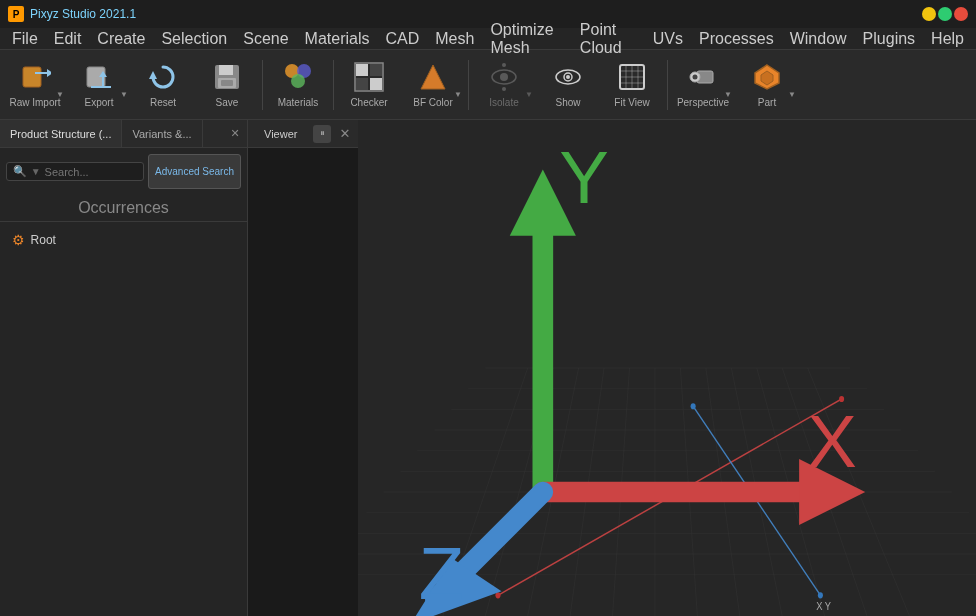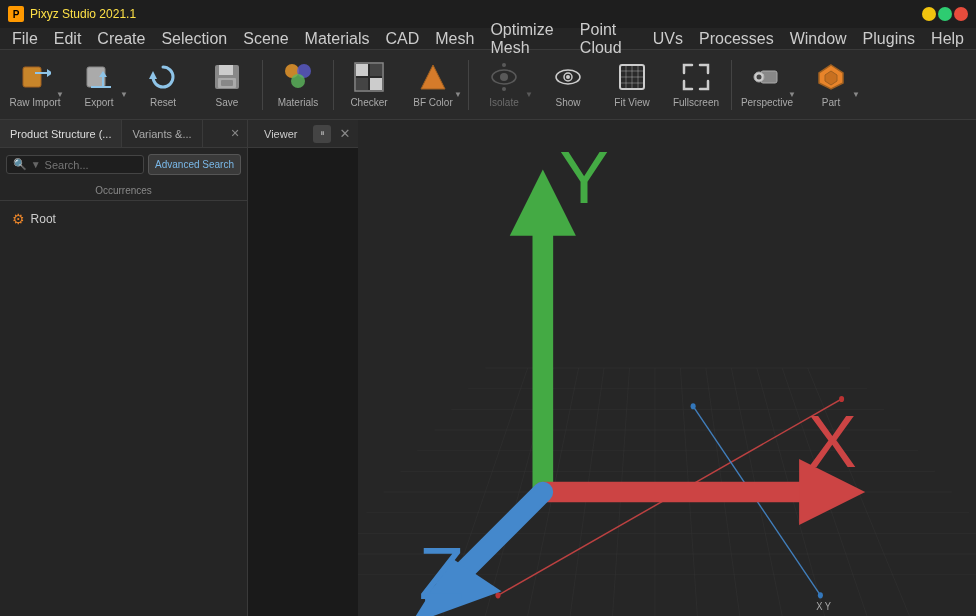--- a/index.html
+++ b/index.html
@@ -24,21 +24,21 @@
       gap: 6px;
     }
     #title-bar .app-icon {
       width: 16px; height: 16px;
       background: #f90;
       border-radius: 2px;
       display: flex; align-items: center; justify-content: center;
       font-size: 10px; color: #000; font-weight: bold;
     }
     #title-bar .title-text {
-      font-size: 12px; color: #fde047;
+      font-size: 12px; color: #7dd3fc;
     }
     #title-bar .window-controls {
       margin-left: auto;
       display: flex; gap: 2px;
     }
     #title-bar .win-btn {
       width: 14px; height: 14px;
       border-radius: 50%;
       display: inline-block;
     }
@@ -181,29 +181,29 @@
       outline: none;
       width: 100%;
     }
     .search-icon { font-size: 11px; color: #888; }
     .adv-search-btn {
       background: #3a3a3a;
       border: 1px solid #555;
       border-radius: 3px;
       color: #7ab8e8;
       font-size: 10px;
-      padding: 4px 6px;
+      padding: 11px 6px;
       cursor: pointer;
       white-space: nowrap;
     }
 
     #occurrences-label {
       text-align: center;
       padding: 4px;
-      font-size: 10px;
+      font-size: 16px;
       color: #888;
       border-bottom: 1px solid #3a3a3a;
     }
 
     #tree-area {
       padding: 6px;
       flex: 1;
     }
     .tree-item {
       display: flex;
@@ -461,31 +461,20 @@
         <line x1="16" y1="4" x2="16" y2="28" stroke="#ccc" stroke-width="1" opacity="0.4"></line>
         <line x1="22" y1="4" x2="22" y2="28" stroke="#ccc" stroke-width="1" opacity="0.4"></line>
         <line x1="4" y1="10" x2="28" y2="10" stroke="#ccc" stroke-width="1" opacity="0.4"></line>
         <line x1="4" y1="16" x2="28" y2="16" stroke="#ccc" stroke-width="1" opacity="0.4"></line>
         <line x1="4" y1="22" x2="28" y2="22" stroke="#ccc" stroke-width="1" opacity="0.4"></line>
       </svg>
     </div>
     <span class="tb-label">Fit View</span>
   </div>
 
-  <div class="toolbar-btn">
-    <div class="tb-icon">
-      <svg width="32" height="32" viewBox="0 0 32 32">
-        <polyline points="4,12 4,4 12,4" fill="none" stroke="#ccc" stroke-width="2.5" stroke-linecap="round"></polyline>
-        <polyline points="20,4 28,4 28,12" fill="none" stroke="#ccc" stroke-width="2.5" stroke-linecap="round"></polyline>
-        <polyline points="28,20 28,28 20,28" fill="none" stroke="#ccc" stroke-width="2.5" stroke-linecap="round"></polyline>
-        <polyline points="12,28 4,28 4,20" fill="none" stroke="#ccc" stroke-width="2.5" stroke-linecap="round"></polyline>
-      </svg>
-    </div>
-    <span class="tb-label">Fullscreen</span>
-  </div>
 
   <div class="toolbar-sep"></div>
 
   <div class="toolbar-btn">
     <div class="tb-icon">
       <svg width="32" height="32" viewBox="0 0 32 32">
         <rect x="10" y="10" width="16" height="12" rx="2" fill="#888" stroke="#aaa" stroke-width="1"></rect>
         <circle cx="8" cy="16" r="5" fill="#ccc" stroke="#aaa" stroke-width="1"></circle>
         <circle cx="8" cy="16" r="2.5" fill="#444"></circle>
         <line x1="10" y1="14" x2="13" y2="14" stroke="#ccc" stroke-width="1" opacity="0.6"></line>

